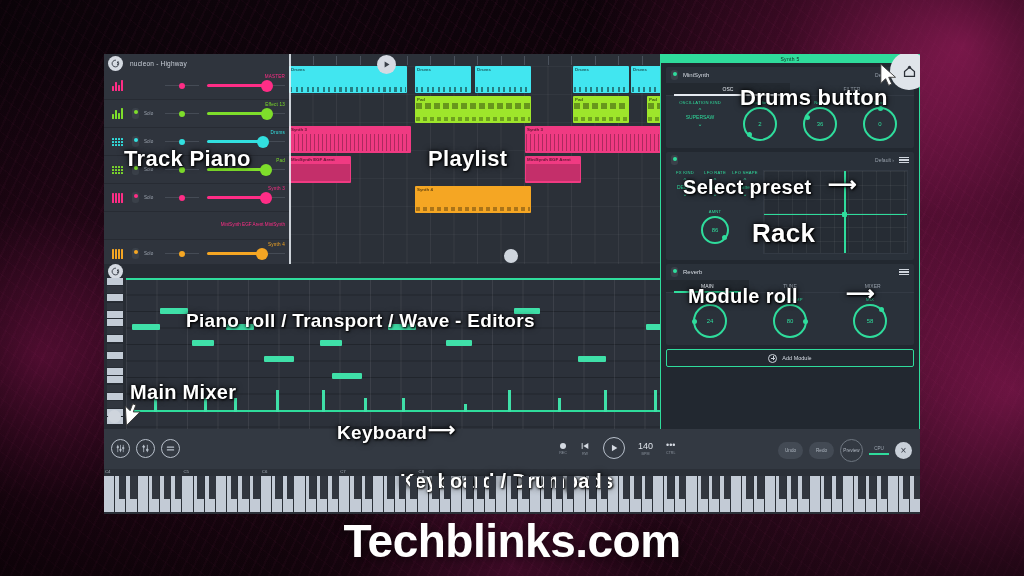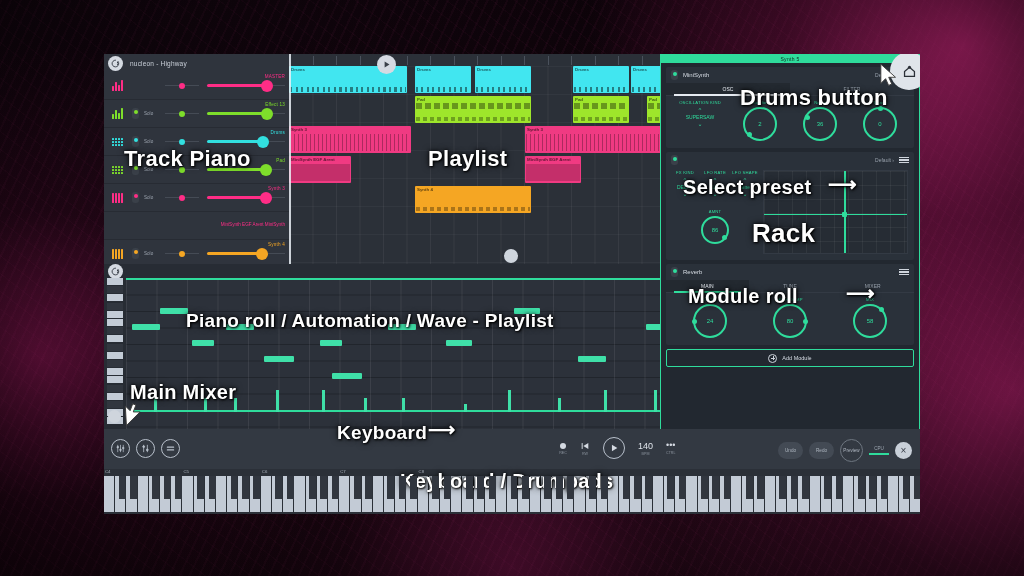--- a/index.html
+++ b/index.html
@@ -894,30 +894,31 @@
     </div>
   </div>
 
   <div id="annotations">
       <div class="ann" style="left: 124px; top: 146px; font-size: 22px;">Track Piano</div>
       <div class="ann" style="left: 428px; top: 146px; font-size: 22px;">Playlist</div>
       <div class="ann" style="left: 740px; top: 85px; font-size: 22px;">Drums button</div>
       <div class="ann" style="left: 683px; top: 176px; font-size: 20px;">Select preset</div>
       <div class="ann" style="left: 752px; top: 218px; font-size: 26px;">Rack</div>
       <div class="ann" style="left: 688px; top: 285px; font-size: 20px;">Module roll</div>
-      <div class="ann" style="left: 186px; top: 310px; font-size: 19px;">Piano roll / Automation / Wave - Playlist</div>
+      <div class="ann" style="left: 186px; top: 310px; font-size: 19px;">Piano roll / Transport / Wave - Editors</div>
       <div class="ann" style="left: 130px; top: 381px; font-size: 20px;">Main Mixer</div>
       <div class="ann" style="left: 337px; top: 422px; font-size: 19px;">Keyboard</div>
       <div class="ann" style="left: 400px; top: 470px; font-size: 20px;">Keyboard / Drumpads</div>
     </div>
 
   <div class="ann" style="left:828px;top:172px;font-size:20px;">⟶</div>
   <div class="ann" style="left:846px;top:281px;font-size:20px;">⟶</div>
   <div class="ann" style="left:428px;top:418px;font-size:19px;">⟶</div>
 
   <svg class="cursor" style="left:879px;top:63px;width:22px;height:28px;" viewBox="0 0 24 30">
     <path d="M2 1l0 21 5.2-5.2 3.3 7.4 3.4-1.6-3.3-7.3 7.4 0z" fill="#ffffff" stroke="#3a3a3a" stroke-width="1"></path>
   </svg>
   <svg class="cursor" style="left:118px;top:396px;width:22px;height:28px;transform:rotate(-135deg);" viewBox="0 0 24 30">
     <path d="M2 1l0 21 5.2-5.2 3.3 7.4 3.4-1.6-3.3-7.3 7.4 0z" fill="#ffffff" stroke="#3a3a3a" stroke-width="1"></path>
   </svg>
 
+  <div class="watermark">Techblinks.com</div>
 </div>
 
 </body></html>

